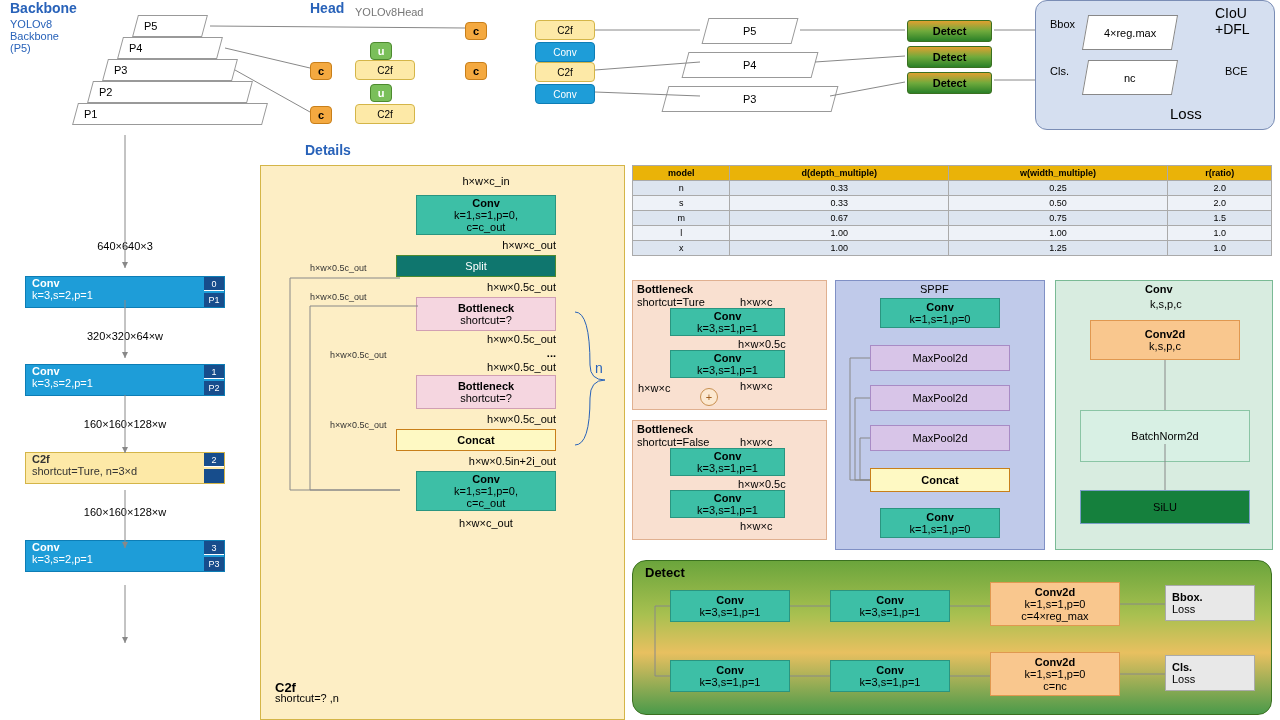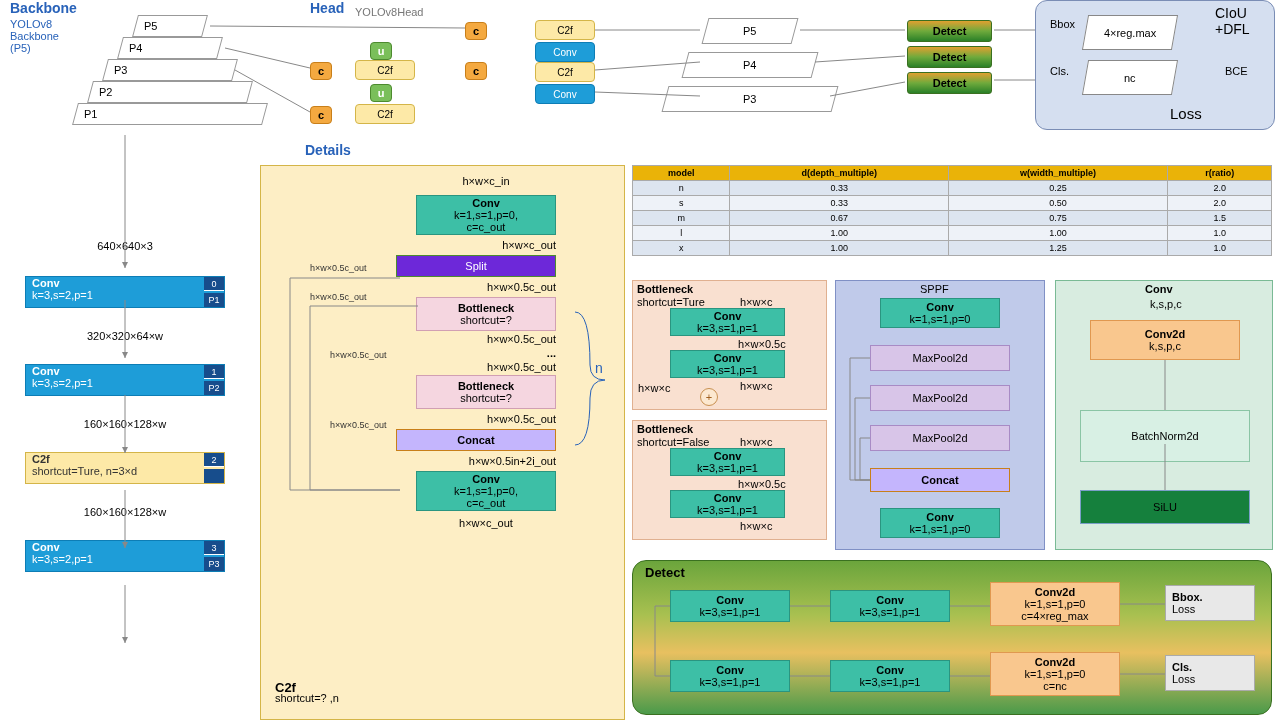--- a/index.html
+++ b/index.html
@@ -2,24 +2,24 @@
 <html><head>
 <meta charset="utf-8">
 <style>
 *{box-sizing:border-box;margin:0;padding:0;font-family:Arial,sans-serif}
 body{width:1280px;height:720px;position:relative;background:#fff;font-size:11px}
 .abs{position:absolute}
 .box{border:1px solid #888;display:flex;align-items:center;justify-content:center;text-align:center}
 .teal{background:#3dbfa6;border-color:#2a9580}
 .blue{background:#1e9dd8;color:#fff;border-color:#0d7db5}
 .yellow{background:#fde9a7;border-color:#d4b548}
-.orange{background:#c4b5fd;border-color:#c87f1a}
+.orange{background:#fef9c3;border-color:#c87f1a}
 .pink{background:#f5d6e0;border-color:#d19fb3}
 .lav{background:#d8c5e8;border-color:#a88bc5}
-.green{background:#6d28d9;border-color:#4d8a2f}
+.green{background:#0f766e;border-color:#4d8a2f}
 .d-orange{background:#f9c78e;border-color:#e09850}
 .d-mint{background:#d8f0e4;border-color:#8ac5a5}
 .d-blue{background:#15803d;border-color:#7a9fc9}
 .d-gray{background:#e8e8e8;border-color:#aaa}
 .white{background:#fff}
 .sm{font-size:11px}
 .hdr{font-weight:bold;color:#2862b9;font-size:14px}
 .pl{background:#fff;border:1px solid #999;height:22px;display:flex;align-items:center;padding-left:8px;transform:skewX(-15deg)}
 .pl span{transform:skewX(15deg)}
 .head-p{background:#fff;border:1px solid #999;height:26px;transform:skewX(-15deg);display:flex;align-items:center;justify-content:center}

